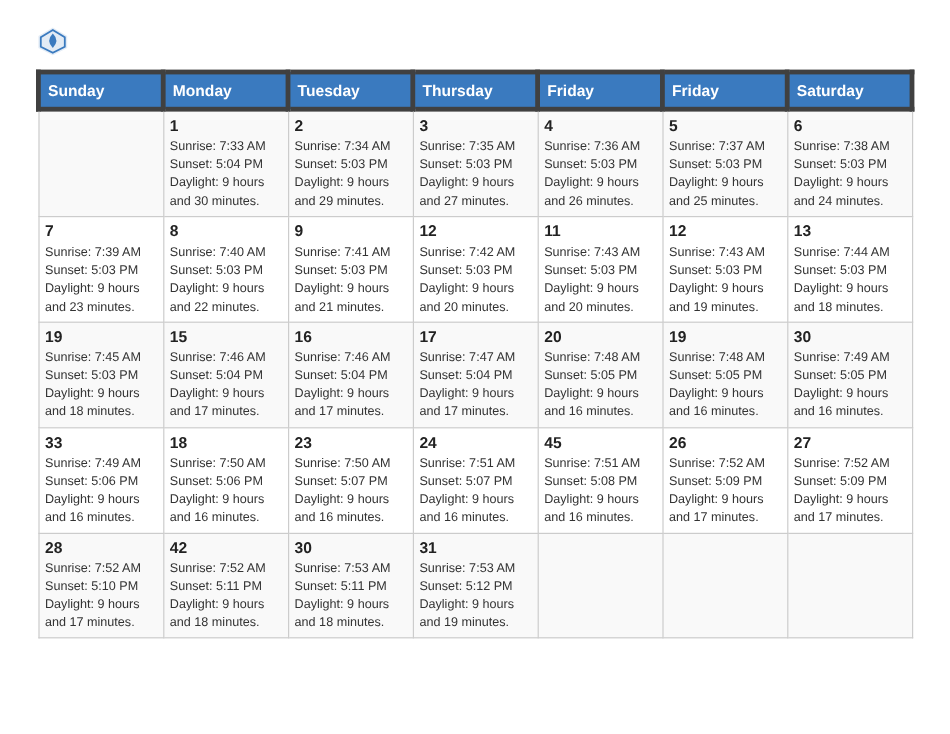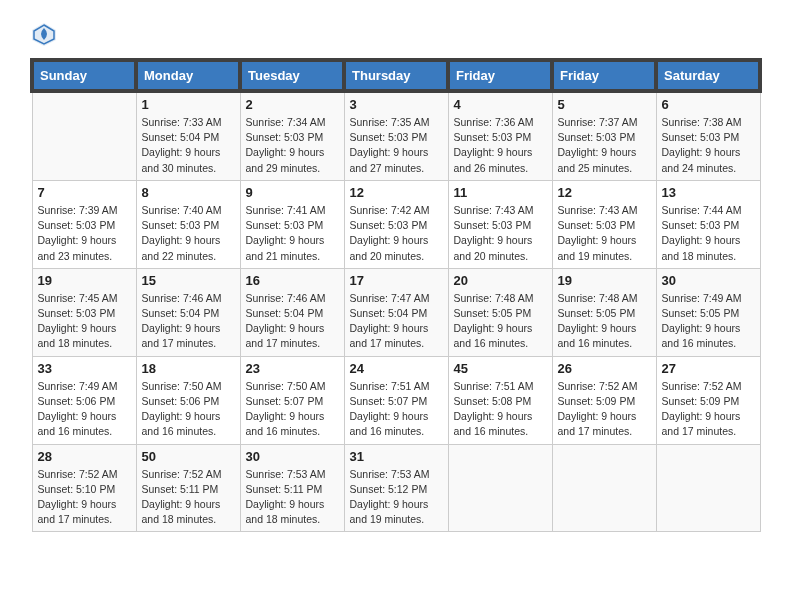--- a/index.html
+++ b/index.html
@@ -237,21 +237,21 @@
           <div class="day-number">27</div>
           <div class="day-info">Sunrise: 7:52 AM<br>Sunset: 5:09 PM<br>Daylight: 9 hours<br>and 17 minutes.</div>
         </td>
       </tr>
       <tr>
         <td>
           <div class="day-number">28</div>
           <div class="day-info">Sunrise: 7:52 AM<br>Sunset: 5:10 PM<br>Daylight: 9 hours<br>and 17 minutes.</div>
         </td>
         <td>
-          <div class="day-number">50</div>
+          <div class="day-number">42</div>
           <div class="day-info">Sunrise: 7:52 AM<br>Sunset: 5:11 PM<br>Daylight: 9 hours<br>and 18 minutes.</div>
         </td>
         <td>
           <div class="day-number">30</div>
           <div class="day-info">Sunrise: 7:53 AM<br>Sunset: 5:11 PM<br>Daylight: 9 hours<br>and 18 minutes.</div>
         </td>
         <td>
           <div class="day-number">31</div>
           <div class="day-info">Sunrise: 7:53 AM<br>Sunset: 5:12 PM<br>Daylight: 9 hours<br>and 19 minutes.</div>
         </td>

